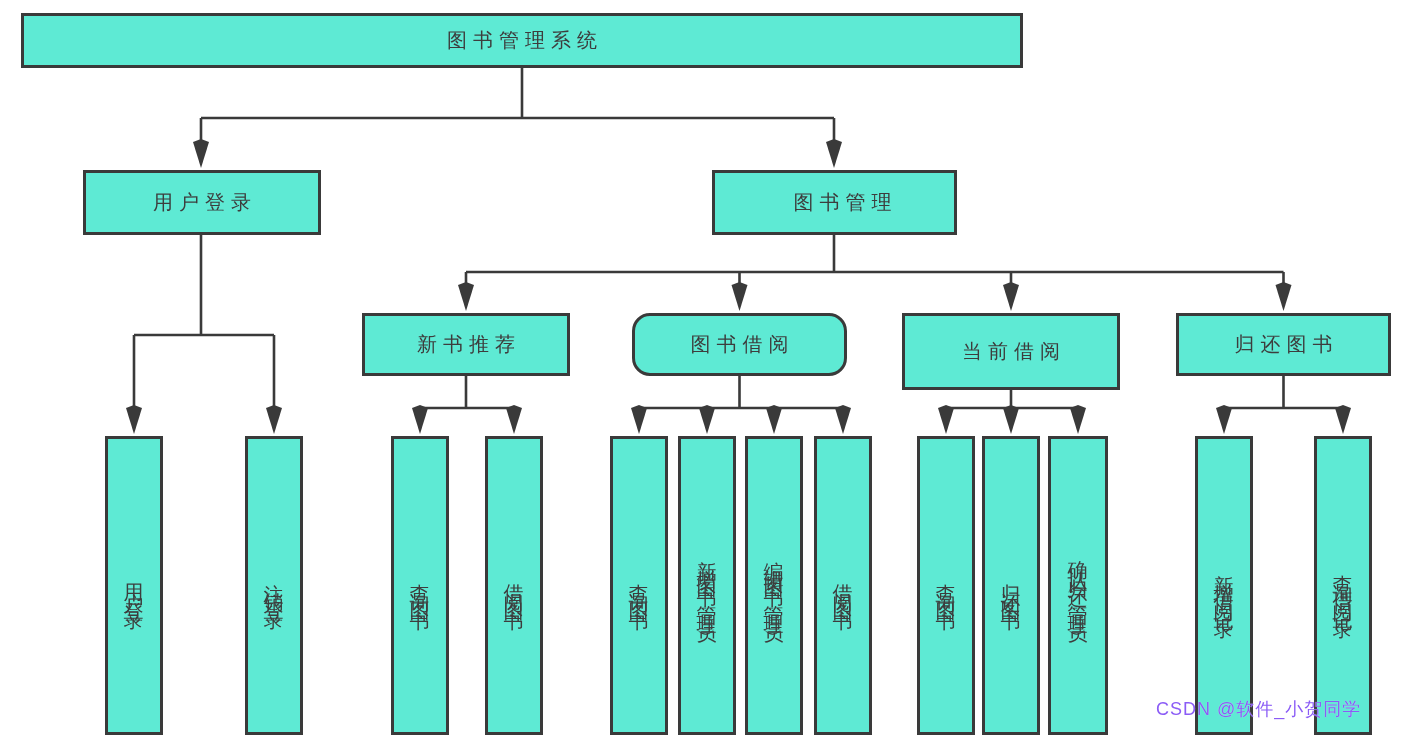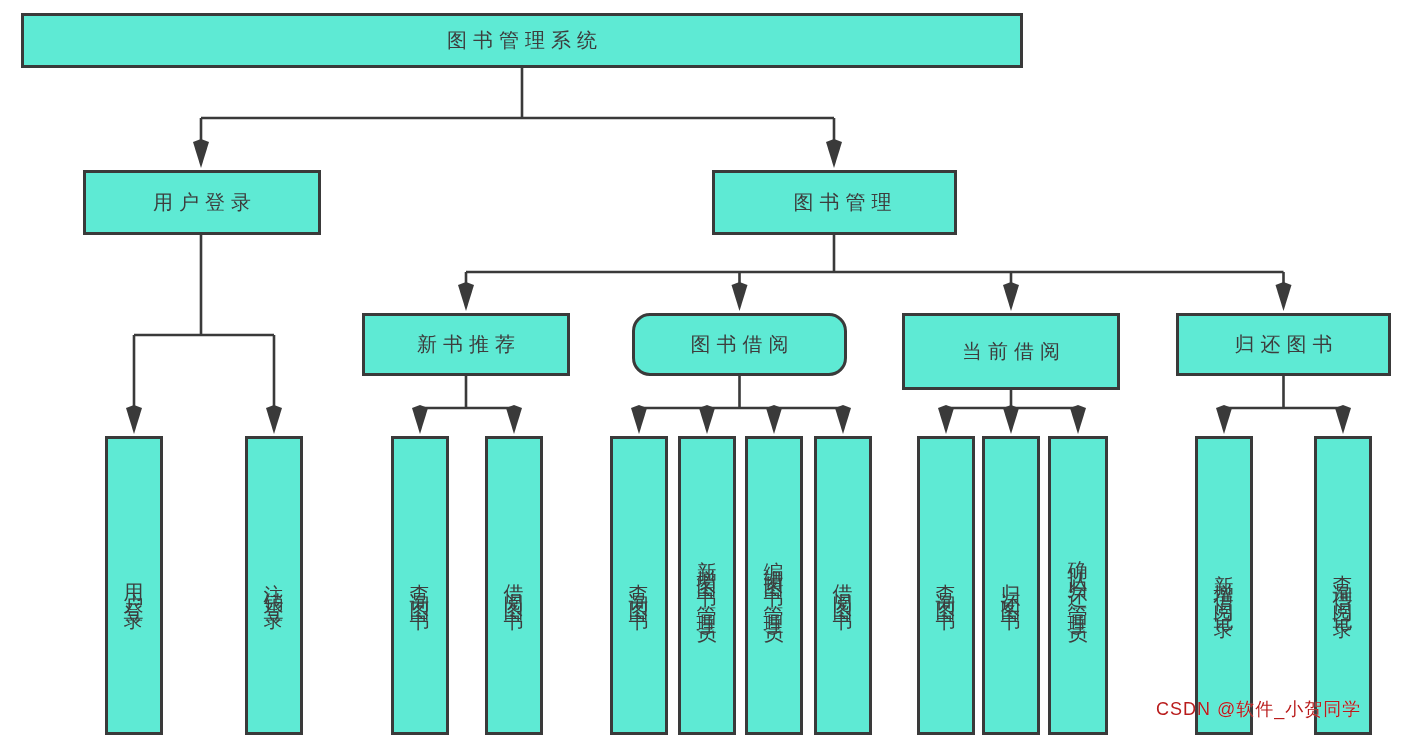--- a/index.html
+++ b/index.html
@@ -41,21 +41,21 @@
     font-size: 20px;
     letter-spacing: 9px;
     line-height: 1;
   }
   .watermark {
     position: absolute;
     left: 1156px;
     top: 697px;
     font-size: 18px;
     letter-spacing: 1px;
-    color: #b91c1c;
+    color: #8b5cf6;
     white-space: nowrap;
     z-index: 5;
     text-shadow: 0 0 1px rgba(255,255,255,0.6);
   }
 </style>
 </head>
 <body>
 
 <div class="stage">
 

